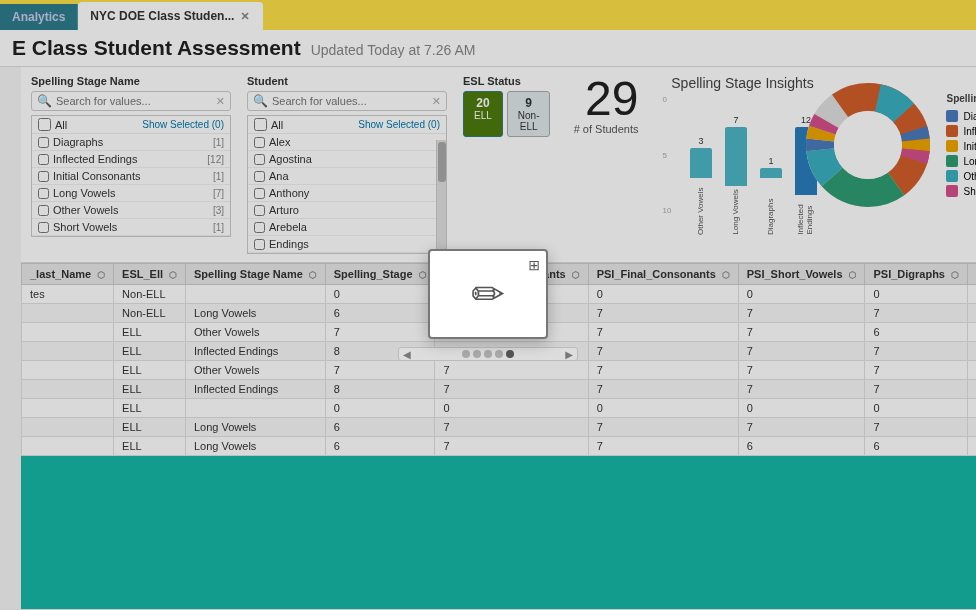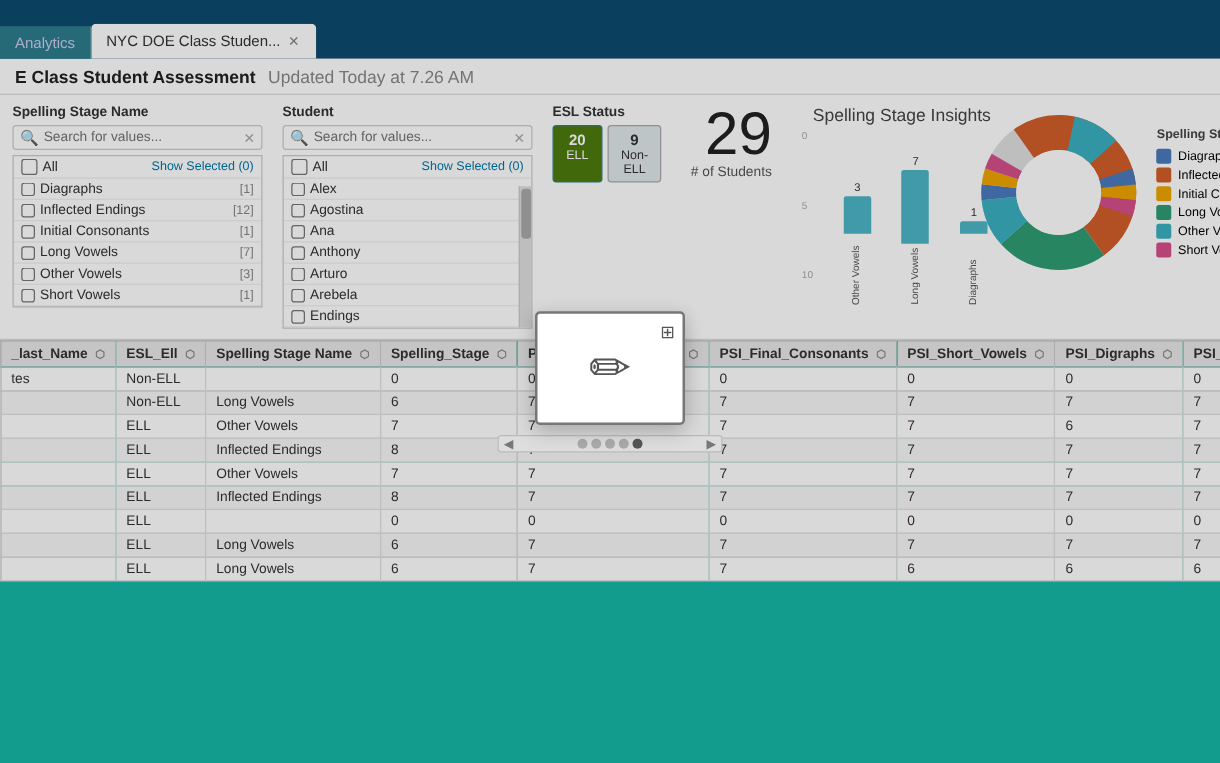--- a/index.html
+++ b/index.html
@@ -1,23 +1,24 @@
 <!DOCTYPE html>
 <html><head>
   <meta charset="utf-8">
   <style>
     * { box-sizing: border-box; margin: 0; padding: 0; font-family: 'Segoe UI', Arial, sans-serif; }
     body { background: #f0f0f0; width: 976px; height: 610px; overflow: hidden; font-size: 12px; }
 
     
     .tabs-bar {
       display: flex;
-      background: #0c4a6e;
-      height: 47px;
+      background: #fde047;
+      height: 30px;
       align-items: flex-end;
+      font-weight: bold;
     }
     .tab {
       padding: 5px 12px;
       font-size: 12px;
       cursor: pointer;
       color: #cce;
       height: 26px;
       display: flex;
       align-items: center;
       background: #2d7d8e;
@@ -39,36 +40,37 @@
     
     .page-header {
       background: #fff;
       padding: 6px 12px;
       border-bottom: 1px solid #ddd;
       display: flex;
       align-items: baseline;
       gap: 10px;
     }
     .page-title {
-      font-size: 14px;
+      font-size: 21px;
       font-weight: 600;
       color: #222;
     }
     .page-updated {
       font-size: 14px;
       color: #888;
     }
 
     
     .main-content {
       display: flex;
       flex-direction: column;
       background: #f5f5f5;
       height: calc(610px - 30px - 38px);
       overflow: hidden;
+      padding-left: 21px;
     }
 
     
     .filters-row {
       display: flex;
       background: #fff;
       padding: 8px 10px;
       gap: 16px;
       border-bottom: 1px solid #ddd;
       align-items: flex-start;
@@ -535,20 +537,25 @@
         </div>
         <div class="bar-col" style="flex:1;display:flex;flex-direction:column;align-items:center;justify-content:flex-end;height:120px;">
           <span class="bar-value-label">7</span>
           <div class="bar" style="height:70px;background:#4db6c6;width:22px;"></div>
           <span class="bar-x-label">Long Vowels</span>
         </div>
         <div class="bar-col" style="flex:1;display:flex;flex-direction:column;align-items:center;justify-content:flex-end;height:120px;">
           <span class="bar-value-label">1</span>
           <div class="bar" style="height:10px;background:#4db6c6;width:22px;"></div>
           <span class="bar-x-label">Diagraphs</span>
+        </div>
+        <div class="bar-col" style="flex:1;display:flex;flex-direction:column;align-items:center;justify-content:flex-end;height:120px;">
+          <span class="bar-value-label">12</span>
+          <div class="bar" style="height:100px;background:#2a7dbd;width:22px;"></div>
+          <span class="bar-x-label">Inflected Endings</span>
         </div>
       </div>
     </div>
 
     <div class="donut-container">
       <div class="donut-and-legend">
         <div class="donut-wrapper">
           <svg width="140" height="140" viewBox="0 0 140 140">
 
             <circle cx="70" cy="70" r="48" fill="none" stroke="#e0e0e0" stroke-width="28"></circle>

